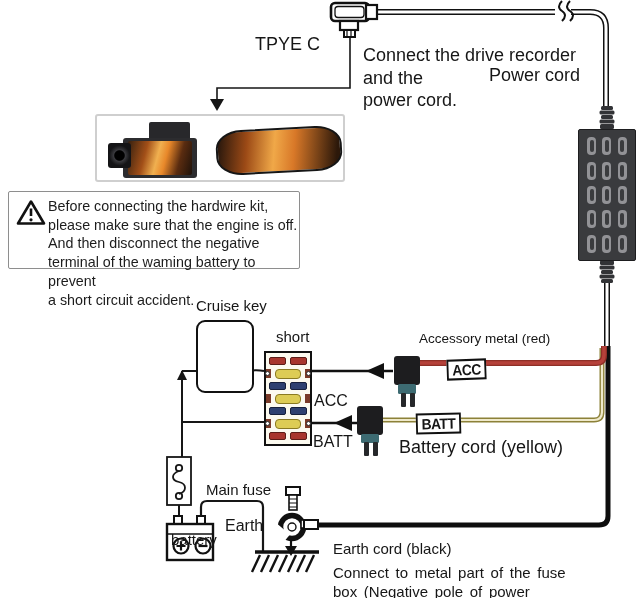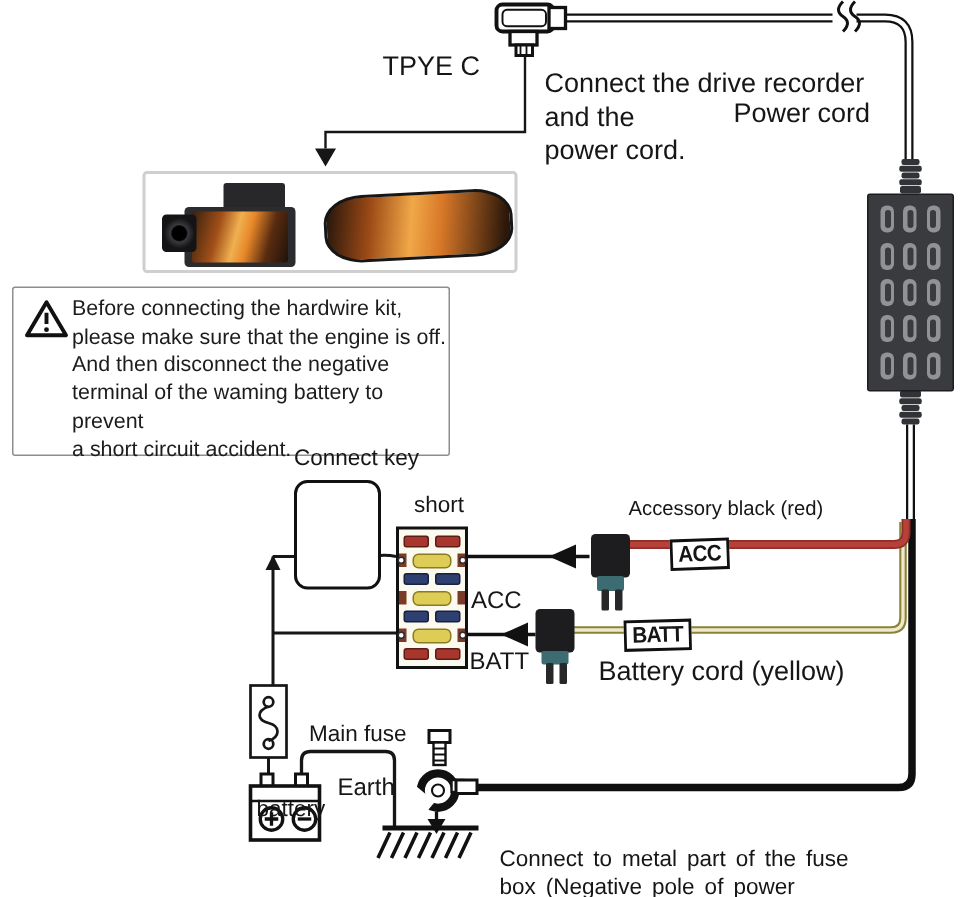--- a/index.html
+++ b/index.html
@@ -17,21 +17,21 @@
   .cam-lens{position:absolute;left:11px;top:27px;width:23px;height:25px;background:#1d1d1f;border-radius:3px;
     background:radial-gradient(circle at 50% 50%, #000 28%, #3a3a3e 34%, #141416 60%);}
   .cam-body{position:absolute;left:26px;top:22px;width:74px;height:40px;background:#2c2c2f;border-radius:3px;}
   .cam-screen{position:absolute;left:5px;top:3px;width:64px;height:34px;border-radius:2px;
     background:linear-gradient(105deg,#35200f 0%,#a24f18 28%,#f0b050 46%,#e8882a 58%,#5a2c10 78%,#1e120a 100%);}
   .mirror{position:absolute;left:119px;top:12px;width:126px;height:45px;border:2px solid #161616;
     border-radius:26px/18px;transform:rotate(-3deg);
     background:linear-gradient(97deg,#23150c 0%,#9c4a16 24%,#f0a848 46%,#d87828 62%,#2c180a 96%);}
 
   
-  .warning-box{position:absolute;left:8px;top:191px;width:292px;height:113px;border:1.6px solid #8e8e8e;
+  .warning-box{position:absolute;left:8px;top:191px;width:292px;height:78px;border:1.6px solid #8e8e8e;
     border-radius:2px;background:#fff;z-index:2;}
   .warning-text{position:absolute;left:39px;top:5px;width:250px;font-size:14.3px;line-height:18.7px;
     white-space:pre-line;color:#1c1c1c;}
   .warn-tri{position:absolute;left:7px;top:7px;}
 
   
   .key-box{position:absolute;left:196px;top:320px;width:58px;height:73px;border:2.2px solid #111;
     border-radius:9px;background:#fff;z-index:2;}
 
   
@@ -296,29 +296,30 @@
       <span class="slot"></span>
       <span class="slot"></span>
       <span class="slot"></span>
     </div>
 
   <div class="lbl s14" style="left:255px;top:33px;">TPYE C</div>
   <div class="lbl s14" style="left:363px;top:44px;width:218px;">Connect the drive recorder and the
 power cord.</div>
   <div class="lbl s14" style="left:489px;top:64px;">Power cord</div>
 
-  <div class="lbl s15" style="left:196px;top:297px;">Connect key</div>
+  <div class="lbl s15" style="left:196px;top:297px;">Cruise key</div>
   <div class="lbl s15" style="left:276px;top:328px;">short</div>
 
-  <div class="lbl s13" style="left:419px;top:331px;">Accessory black (red)</div>
+  <div class="lbl s13" style="left:419px;top:331px;">Accessory metal (red)</div>
   <div class="lbl s16" style="left:314px;top:391px;">ACC</div>
   <div class="lbl s16" style="left:313px;top:432px;">BATT</div>
   <div class="lbl s14" style="left:399px;top:436px;">Battery cord (yellow)</div>
 
   <div class="tag" style="left:445px;top:359px;">ACC</div>
   <div class="tag" style="left:414px;top:413px;transform:rotate(-1.5deg) scaleX(.92);">BATT</div>
 
   <div class="lbl s15" style="left:206px;top:481px;">Main fuse</div>
   <div class="lbl s16" style="left:225px;top:516px;">Earth</div>
   <div class="lbl s15" style="left:171px;top:531px;">battery</div>
+  <div class="lbl s15" style="left:333px;top:540px;">Earth cord (black)</div>
   <div class="lbl s15" style="left:333px;top:563px;width:248px;word-spacing:2.5px;line-height:19px;">Connect to metal part of the fuse
 box (Negative pole of power supply)</div>
 </div>
 
 </body></html>

